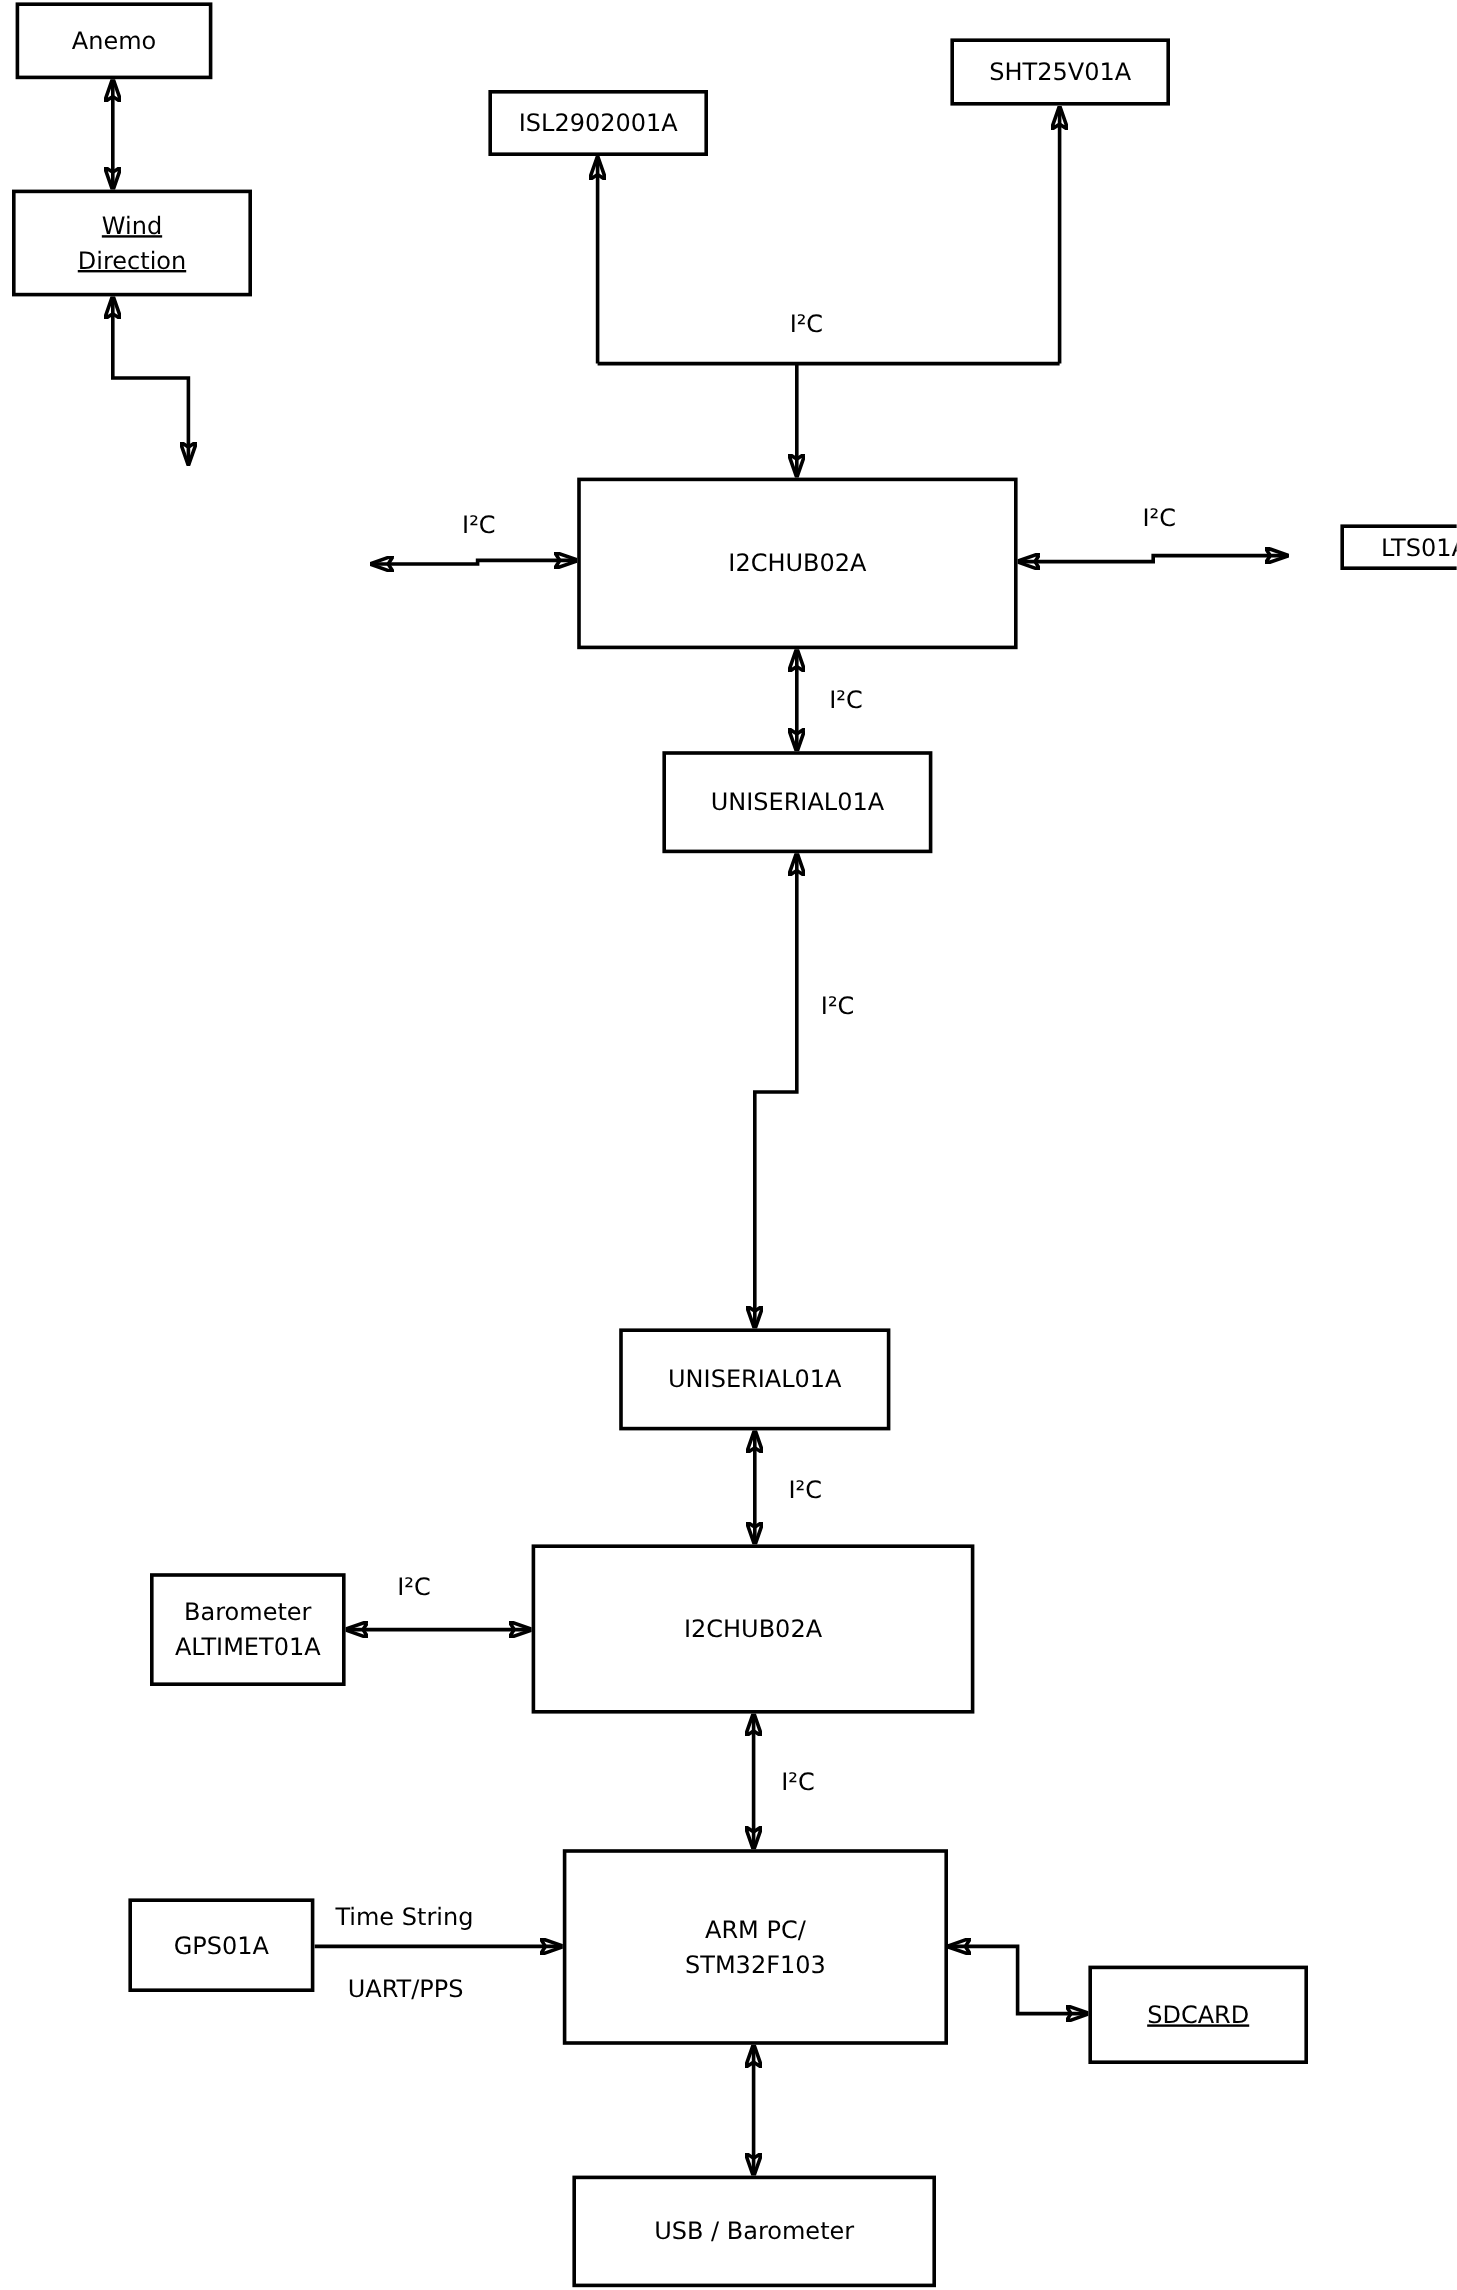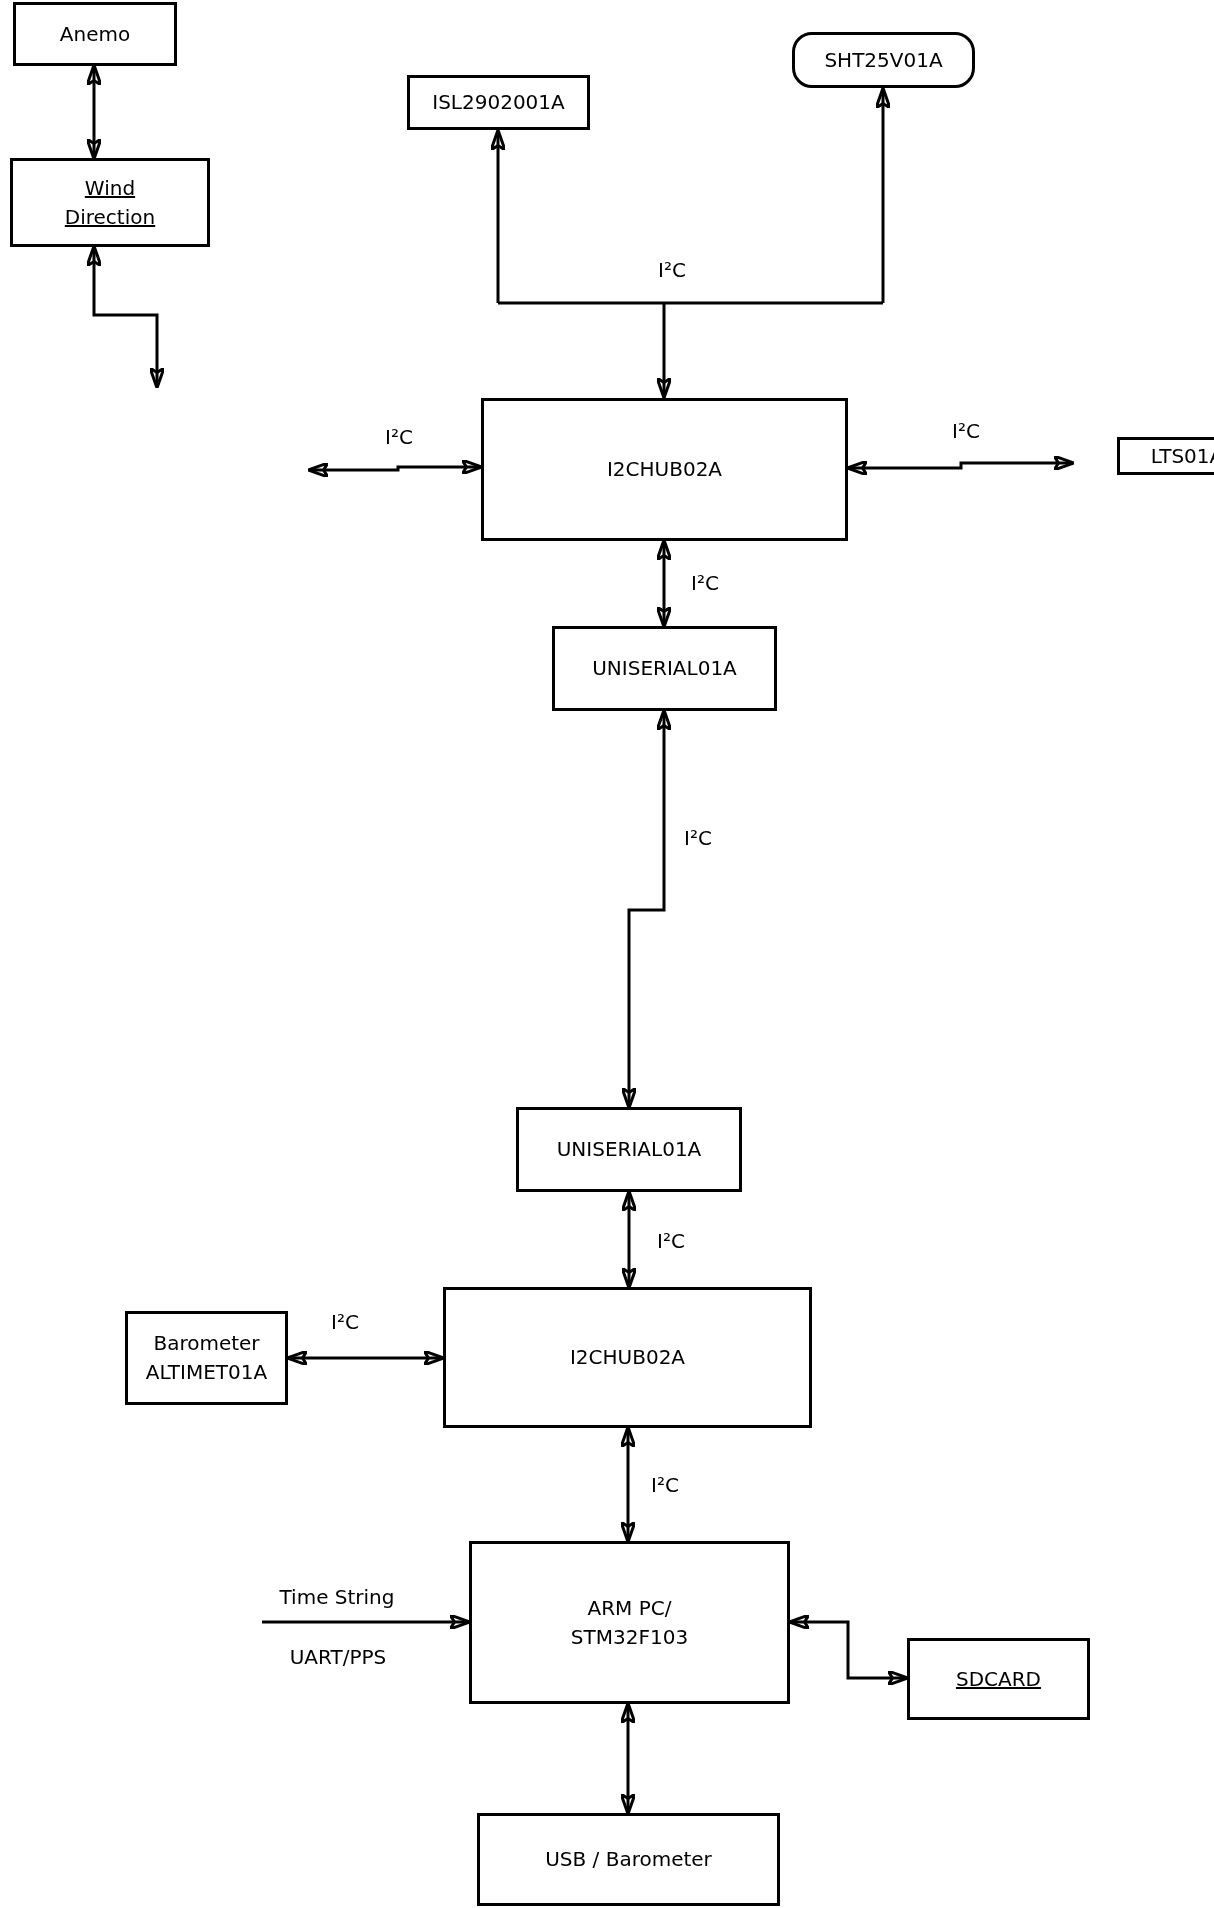--- a/index.html
+++ b/index.html
@@ -106,21 +106,21 @@
   <div class="node" style="left:10px; top:158px; width:200px; height:89px;text-decoration:underline;">
     <span class="node-label">Wind
 Direction</span>
   </div>
 
 
   <div class="node" style="left:407px; top:75px; width:183px; height:55px;">
     <span class="node-label">ISL2902001A</span>
   </div>
 
-  <div class="node" style="left:792px; top:32px; width:183px; height:56px;border-radius:20px;">
+  <div class="node" style="left:792px; top:32px; width:183px; height:56px;">
     <span class="node-label">SHT25V01A</span>
   </div>
 
   <div class="node" style="left:481px; top:398px; width:367px; height:143px;">
     <span class="node-label">I2CHUB02A</span>
   </div>
 
   <div class="node" style="left:1117px; top:437px; width:140px; height:38px;">
     <span class="node-label">LTS01A</span>
   </div>
@@ -135,20 +135,23 @@
 
   <div class="node" style="left:443px; top:1287px; width:369px; height:141px;">
     <span class="node-label">I2CHUB02A</span>
   </div>
 
   <div class="node" style="left:125px; top:1311px; width:163px; height:94px;">
     <span class="node-label">Barometer
 ALTIMET01A</span>
   </div>
 
+  <div class="node" style="left:107px; top:1582px; width:155px; height:78px;">
+    <span class="node-label">GPS01A</span>
+  </div>
 
   <div class="node" style="left:469px; top:1541px; width:321px; height:163px;">
     <span class="node-label">ARM PC/
 STM32F103</span>
   </div>
 
   <div class="node" style="left:907px; top:1638px; width:183px; height:82px;text-decoration:underline;">
     <span class="node-label">SDCARD</span>
   </div>
 

